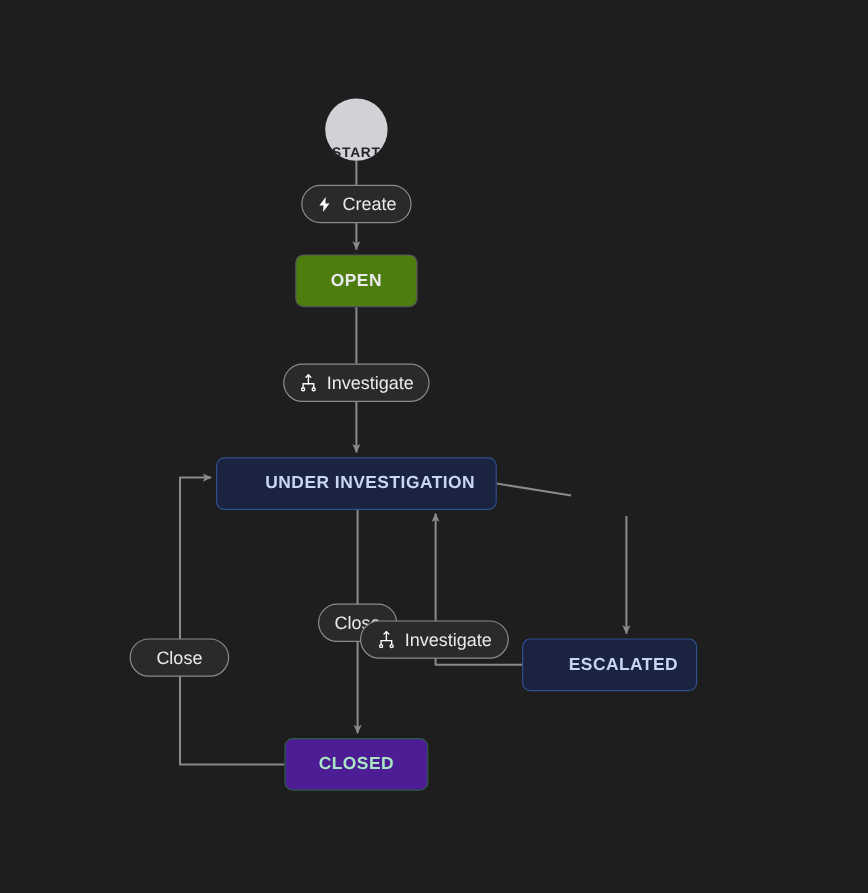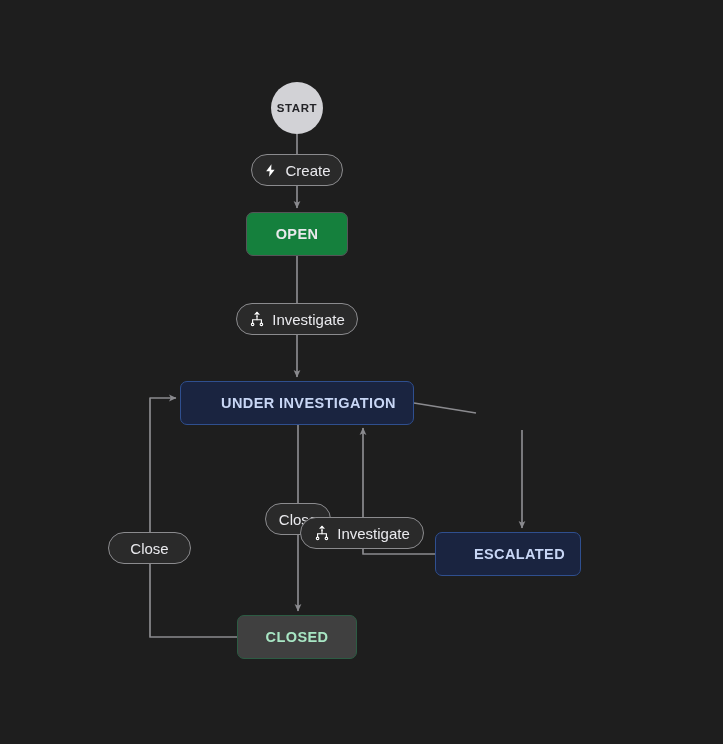--- a/index.html
+++ b/index.html
@@ -35,36 +35,37 @@
     white-space: nowrap;
     z-index: 3;
   }
   .node-start {
     border-radius: 50%;
     font-size: 11.5px;
     letter-spacing: 0.6px;
     background: #d2d2d6;
     color: #242428;
     border: none;
+    align-items: flex-end;
   }
   .node-default {
-    background: #15803d;
+    background: #4d7c0f;
     border: 1.4px solid #555558;
     color: #e9e9ec;
     font-size: 14.5px;
   }
   .node-active {
     background: #1a2440;
     border: 1.6px solid #2f4f8f;
     color: #c8d6f5;
     font-size: 14.5px;
     padding-left: 23px;
   }
   .node-done {
-    background: #404040;
+    background: #4c1d95;
     border: 1.6px solid #2c5c43;
     color: #a8e6c4;
     font-size: 14.5px;
   }
 
   
   .pill {
     position: absolute;
     box-sizing: border-box;
     display: flex;

